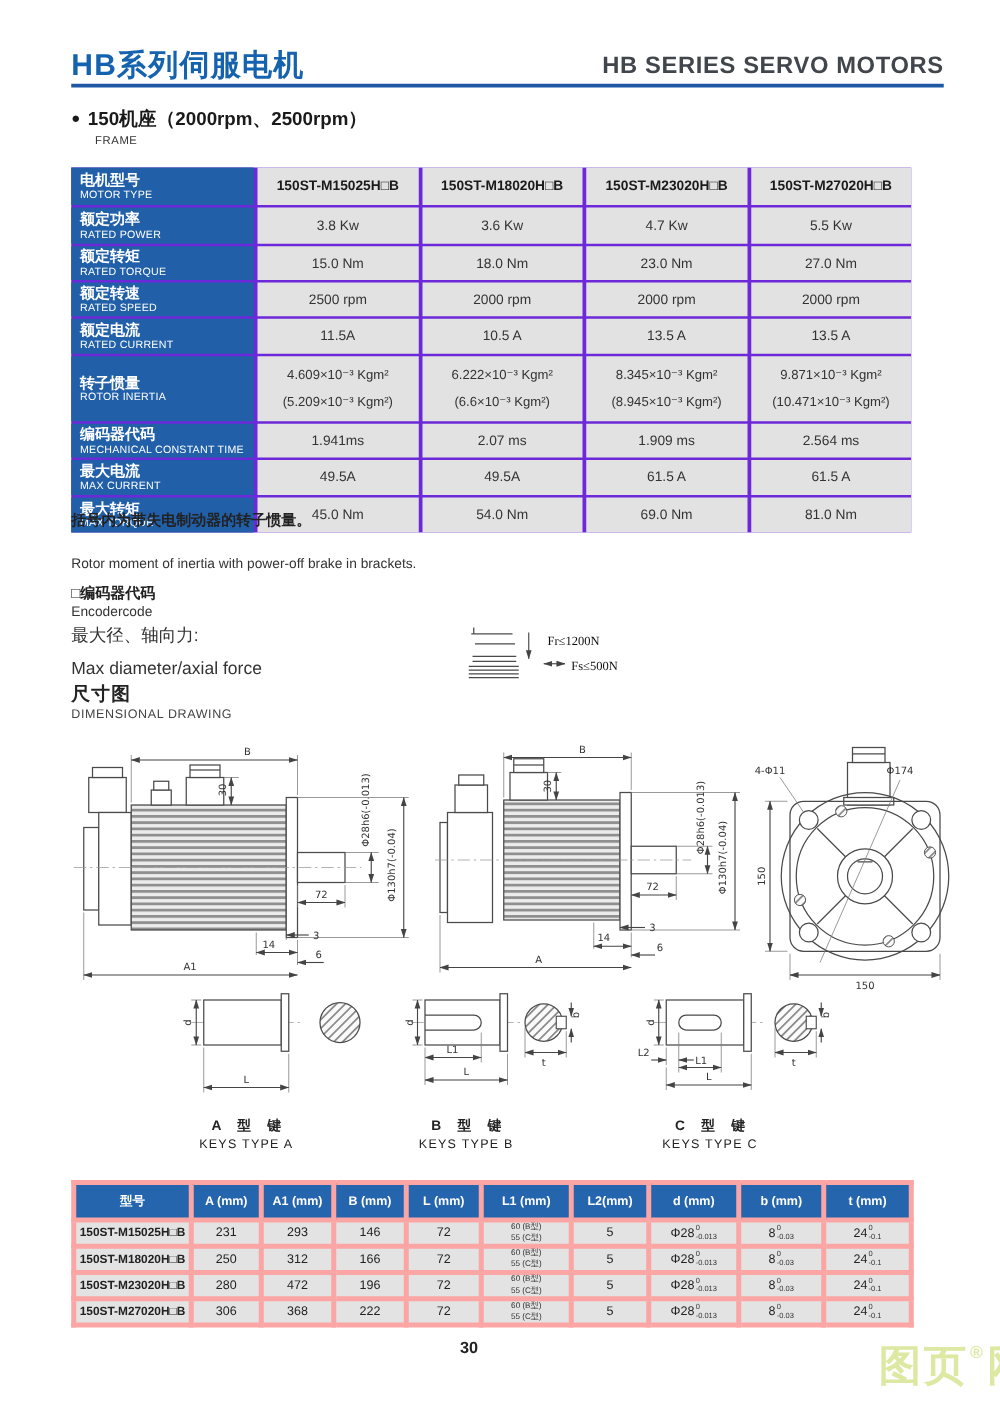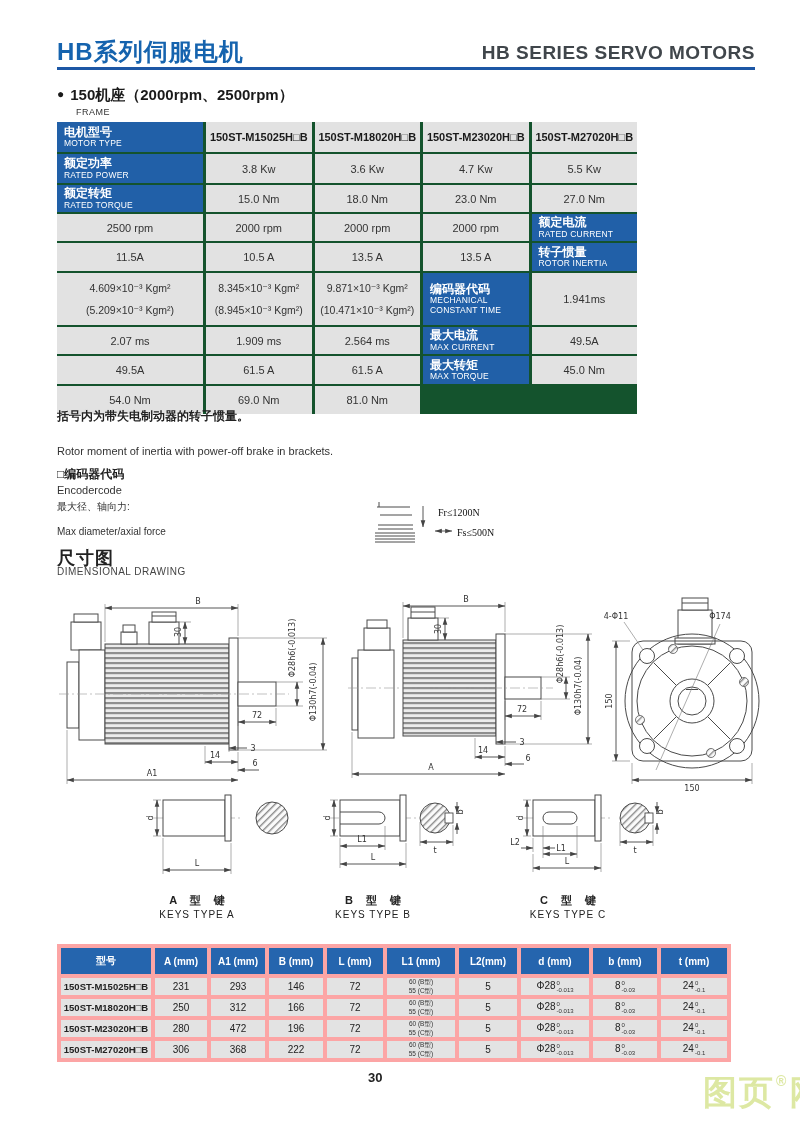--- a/index.html
+++ b/index.html
@@ -6,37 +6,37 @@
   .page{position:relative;width:800px;height:1131px;background:#fff;overflow:hidden;
         font-family:"Liberation Sans","DejaVu Sans",sans-serif;color:#222;}
   
   .title-cn{position:absolute;left:57px;top:36px;font-size:24px;font-weight:bold;color:#1563ae;letter-spacing:1px;}
   .title-en{position:absolute;right:45px;top:42px;font-size:19px;font-weight:bold;color:#40464b;letter-spacing:.5px;}
   .title-rule{position:absolute;left:57px;top:67px;width:698px;height:3px;background:#1d57a5;}
   .frame-line{position:absolute;left:57px;top:86px;font-size:15px;font-weight:bold;color:#1a1a1a;}
   .frame-line .bullet{font-size:12px;vertical-align:2px;margin-right:6px;}
   .frame-sub{position:absolute;left:76px;top:107px;font-size:9px;color:#333;letter-spacing:.5px;}
   
-  .spec{position:absolute;left:57px;top:122px;width:580px;display:grid;
+  .spec{position:absolute;left:57px;top:134px;width:672px;display:grid;
         grid-template-columns:146px 1fr 1fr 1fr 1fr;
         grid-template-rows:30px 29px 27px 27px 28px 52px 27px 28px 28px;
-        gap:2px 3px;background:#14532d;}
+        gap:2px 3px;background:#6d28d9;}
   .spec .lab{background:#2160a8;color:#fff;padding-left:7px;display:flex;flex-direction:column;justify-content:center;}
   .spec .lab .cn{font-size:12px;font-weight:bold;line-height:1.2;}
   .spec .lab .en{font-size:8.5px;line-height:1.15;letter-spacing:.2px;}
   .spec .val{background:#e2e2e2;display:flex;align-items:center;justify-content:center;font-size:11px;color:#333;}
   .spec .model{font-weight:bold;font-size:11px;color:#1a1a1a;}
   .spec .two{flex-direction:column;justify-content:space-evenly;font-size:10.5px;}
   
   .note{position:absolute;left:57px;color:#222;}
   .n-cn{font-weight:bold;font-size:12px;}
   .n-en{font-size:11px;color:#333;}
-  .n-sm{font-size:10px;color:#333;}
-  
-  .dim-h-cn{position:absolute;left:57px;top:546px;font-size:18px;font-weight:bold;color:#222;letter-spacing:1px;text-align:right;}
+  .n-sm{font-size:14px;color:#333;}
+  
+  .dim-h-cn{position:absolute;left:57px;top:546px;font-size:15px;font-weight:bold;color:#222;letter-spacing:1px;text-align:right;}
   .dim-h-en{position:absolute;left:57px;top:566px;font-size:10px;color:#444;letter-spacing:.5px;}
   
   svg{position:absolute;overflow:visible;}
   .ol{fill:#ffffff;stroke:#4a4a4a;stroke-width:1;}
   .ln{fill:none;stroke:#4a4a4a;stroke-width:1;}
   .dl{stroke:#444;stroke-width:.9;fill:none;}
   .el{stroke:#777;stroke-width:.6;fill:none;}
   .cl{stroke:#999;stroke-width:.6;fill:none;stroke-dasharray:10 3 2 3;}
   text.dt{font-size:8px;fill:#333;font-family:"DejaVu Sans",sans-serif;text-anchor:middle;}
   text.cap-cn{font-size:11px;fill:#222;font-weight:bold;text-anchor:middle;word-spacing:10px;}
@@ -104,20 +104,24 @@
 
     <div class="lab">
         <div class="cn">额定转矩</div>
         <div class="en">RATED TORQUE</div>
       </div>
     <div class="val">15.0 Nm</div>
     <div class="val">18.0 Nm</div>
     <div class="val">23.0 Nm</div>
     <div class="val">27.0 Nm</div>
 
+    <div class="lab">
+        <div class="cn">额定转速</div>
+        <div class="en">RATED SPEED</div>
+      </div>
     <div class="val">2500 rpm</div>
     <div class="val">2000 rpm</div>
     <div class="val">2000 rpm</div>
     <div class="val">2000 rpm</div>
 
     <div class="lab">
         <div class="cn">额定电流</div>
         <div class="en">RATED CURRENT</div>
       </div>
     <div class="val">11.5A</div>
@@ -125,20 +129,24 @@
     <div class="val">13.5 A</div>
     <div class="val">13.5 A</div>
 
     <div class="lab">
         <div class="cn">转子惯量</div>
         <div class="en">ROTOR INERTIA</div>
       </div>
     <div class="val two">
         <span>4.609×10⁻³ Kgm²</span>
         <span>(5.209×10⁻³ Kgm²)</span>
+      </div>
+    <div class="val two">
+        <span>6.222×10⁻³ Kgm²</span>
+        <span>(6.6×10⁻³ Kgm²)</span>
       </div>
     <div class="val two">
         <span>8.345×10⁻³ Kgm²</span>
         <span>(8.945×10⁻³ Kgm²)</span>
       </div>
     <div class="val two">
         <span>9.871×10⁻³ Kgm²</span>
         <span>(10.471×10⁻³ Kgm²)</span>
       </div>
 

